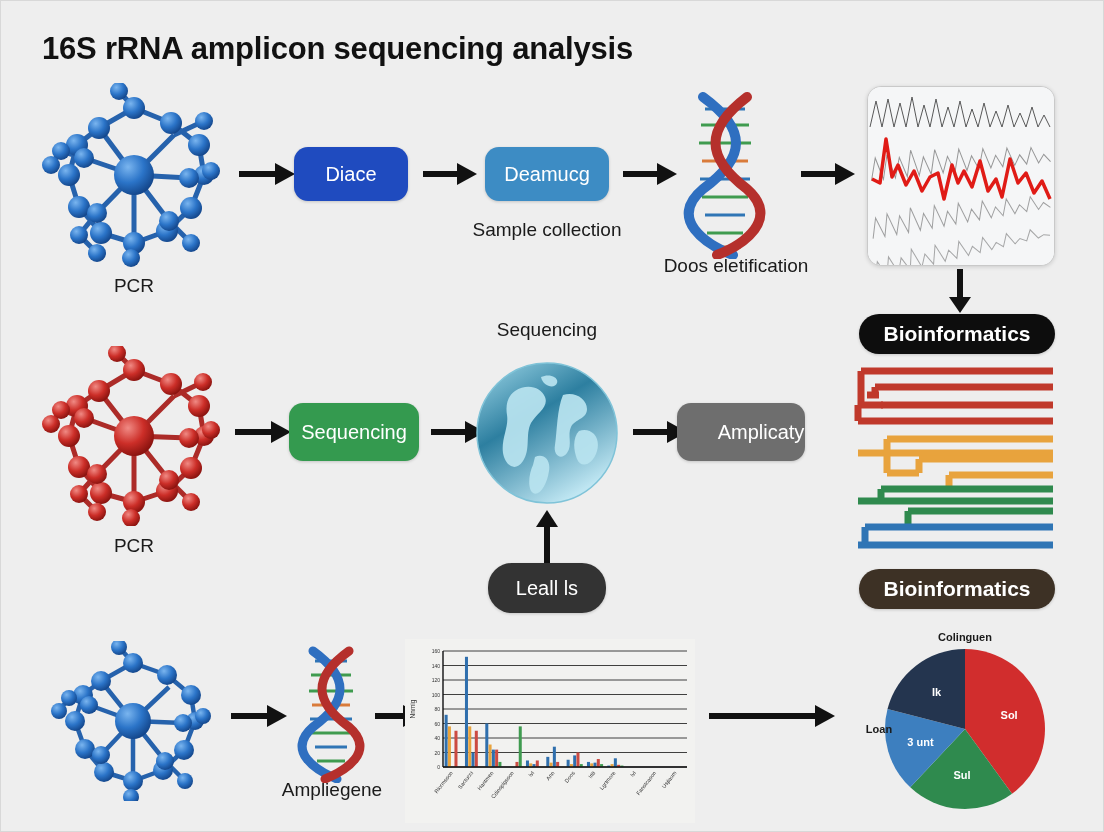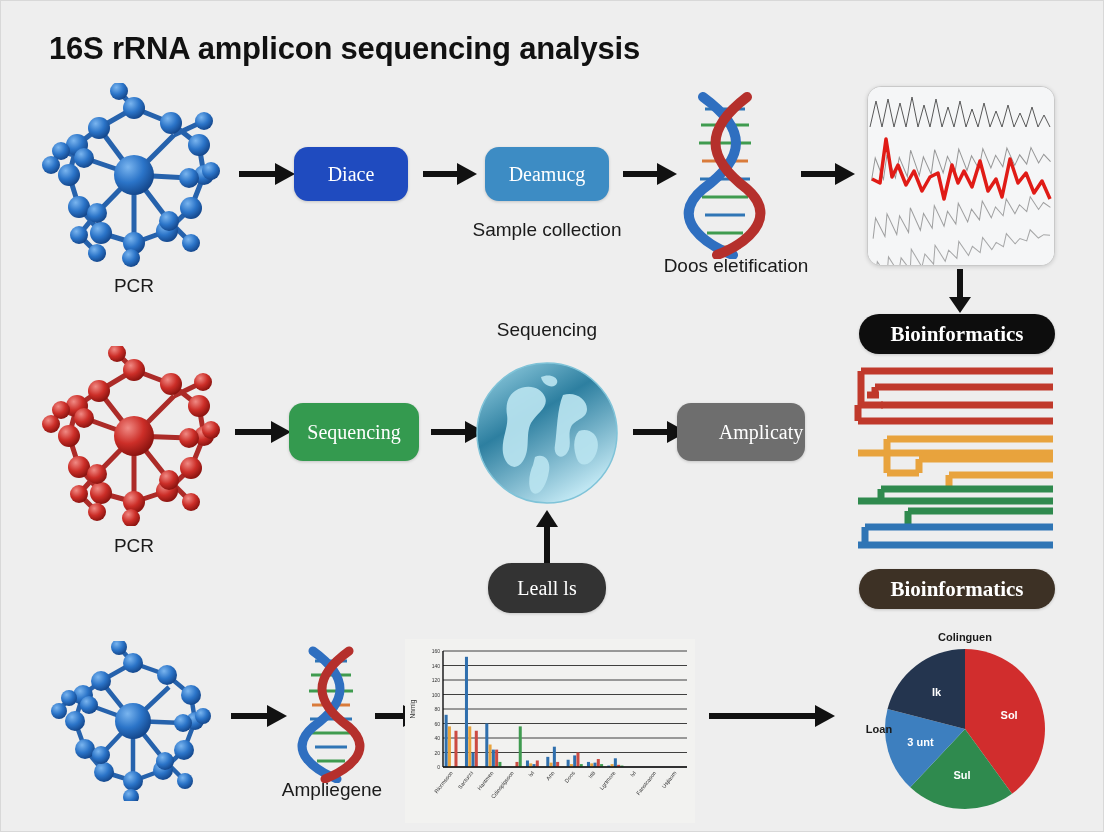--- a/index.html
+++ b/index.html
@@ -11,36 +11,35 @@
     background:#eeeeee;
     box-sizing:border-box;
     border:1px solid #d8d8d8;
     overflow:hidden;
   }
 
   .abs{position:absolute;}
 
   
   #title{
-    left:48px;top:30px;
+    left:41px;top:30px;
     font-size:31px;font-weight:700;color:#111111;
     letter-spacing:-0.2px;
     white-space:nowrap;
   }
 
   
   .node{
     display:flex;align-items:center;justify-content:center;
     border-radius:14px;
     color:#ffffff;
     font-size:20px;
     text-align:left;
     box-shadow:0 1px 3px rgba(0,0,0,0.18);
     box-sizing:border-box;
-    font-family:Liberation Serif, serif;
   }
   .pill{border-radius:24px;}
 
   
   .caption{
     font-size:19px;color:#1a1a1a;
     white-space:nowrap;text-align:center;
   }
 
   

